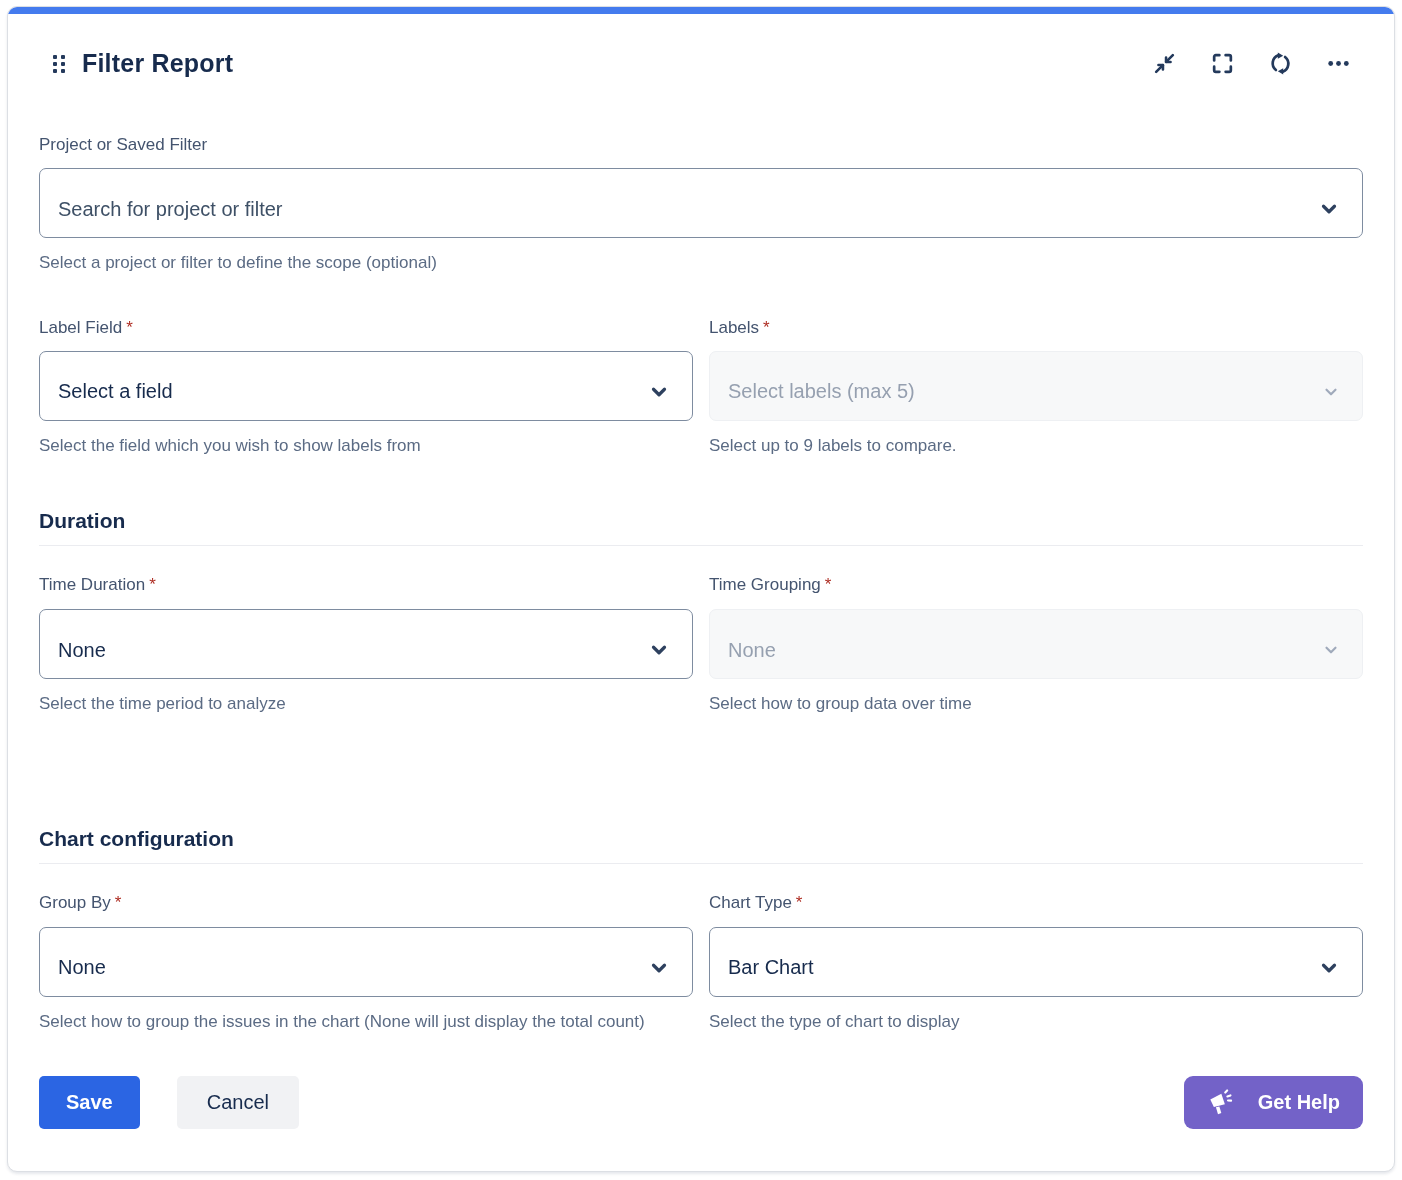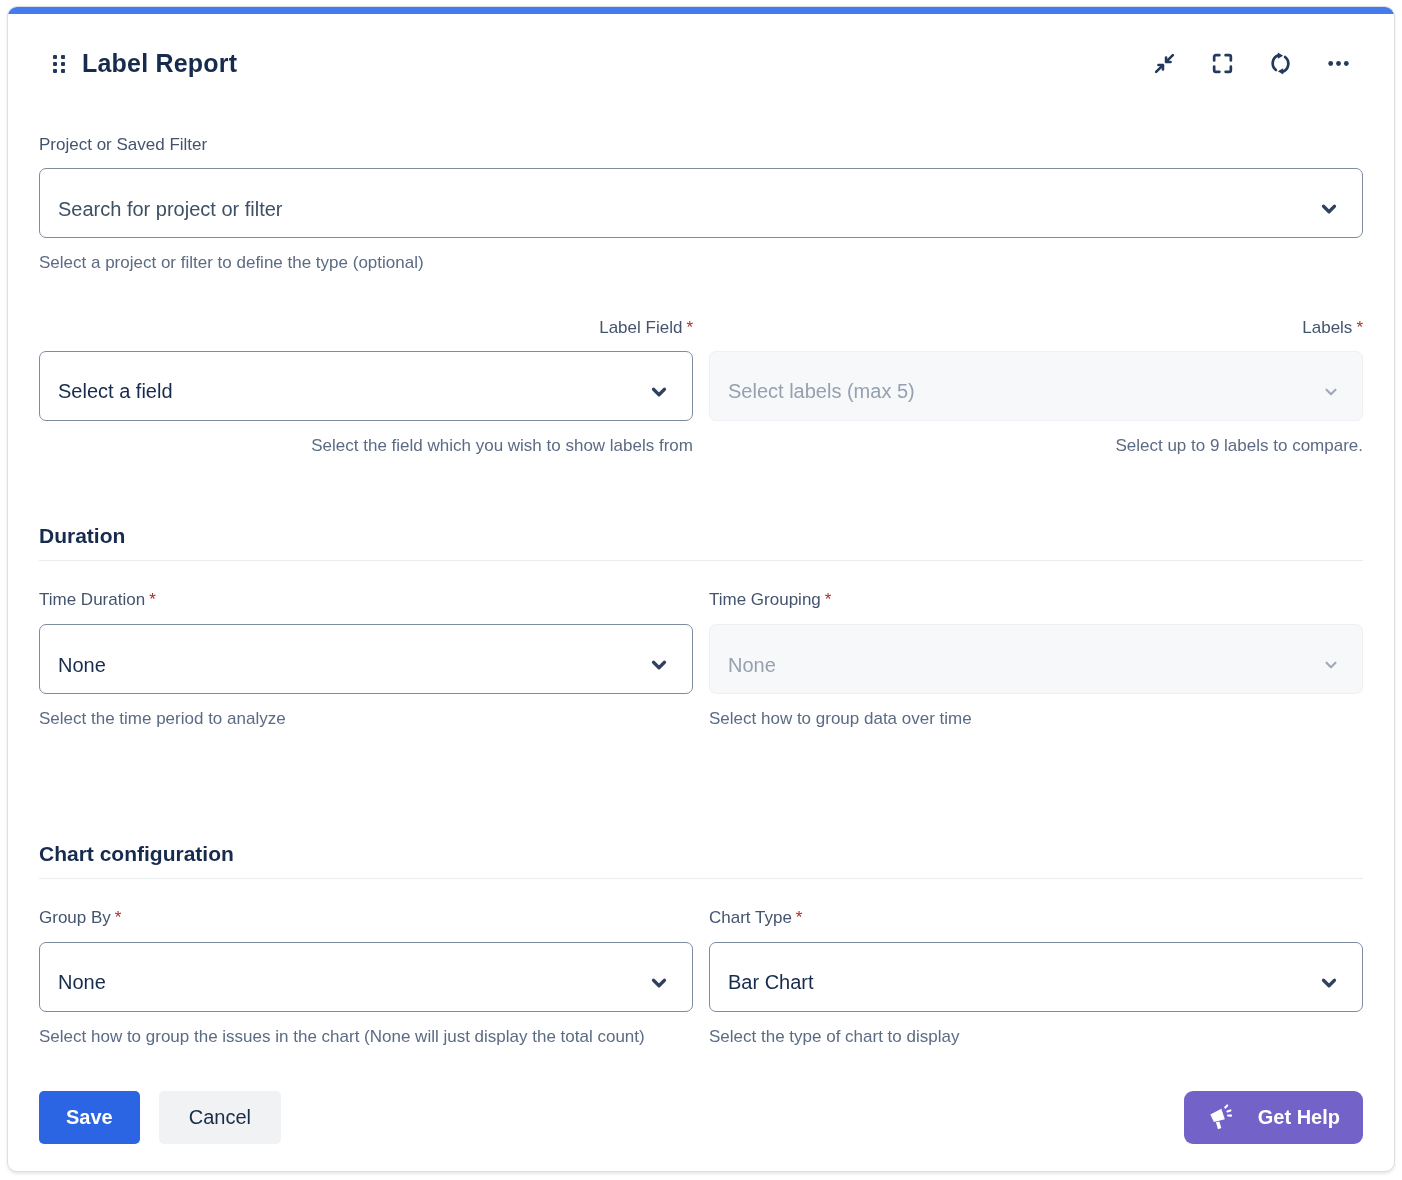--- a/index.html
+++ b/index.html
@@ -29,53 +29,53 @@
     background:#fff;display:flex;align-items:center;padding:12px 22px 0 18px;cursor:pointer;}
   .select .val{font-size:20px;color:var(--navy);}
   .select .chev{margin-left:auto;}
   .select.placeholder .val{color:#3E5066;}
   .select.disabled{background:var(--disabled-bg);border-color:#EEF0F3;cursor:default;}
   .select.disabled .val{color:var(--disabled-text);}
   .helper{margin-top:13px;font-size:17px;line-height:24.5px;color:var(--helper);}
 
   .block-project{margin-top:57px;}
   .row{display:grid;grid-template-columns:1fr 1fr;column-gap:16px;}
-  .row-fields{margin-top:42px;text-align:right;}
+  .row-fields{margin-top:42px;}
   .section-h{font-size:21px;font-weight:700;color:var(--navy);line-height:24px;}
-  .sh-duration{margin-top:66px;}
+  .sh-duration{margin-top:51px;}
   .sh-chart{margin-top:110px;}
   hr{border:none;border-top:1px solid var(--hr);margin-top:12px;}
   .row-after-hr{margin-top:29px;}
   .field-label-gap{margin-bottom:1px;}
   .row-after-hr .select{margin-top:14px;}
 
   .footer{margin-top:42px;display:flex;align-items:flex-end;}
   .btn{height:53px;border:none;border-radius:5px;font-size:20px;font-weight:600;
     font-family:inherit;cursor:pointer;display:inline-flex;align-items:center;}
   .btn-save{background:var(--save);color:#fff;padding:0 27px;}
-  .btn-cancel{background:var(--cancel-bg);color:var(--navy);padding:16px 30px;margin-left:19px;font-weight:500;}
+  .btn-cancel{background:var(--cancel-bg);color:var(--navy);padding:16px 30px;margin-left:37px;font-weight:500;}
   .btn-help{background:var(--help);color:#fff;padding:0 23px;margin-left:auto;border-radius:9px;gap:24px;}
 </style>
 </head>
 <body>
 
 <div class="card">
   <div class="topbar"></div>
   <div class="content">
 
     <div class="header-row">
       <span class="drag">
         <i></i>
           <i></i>
           <i></i>
           <i></i>
           <i></i>
           <i></i>
       </span>
-      <span class="title">Label Report</span>
+      <span class="title">Filter Report</span>
       <span class="hicons">
         <svg width="25" height="25" viewBox="0 0 24 24" fill="none" stroke="var(--icon)" stroke-width="2.5" stroke-linecap="round" stroke-linejoin="round">
           <path d="M20 4 L13.5 10.5"></path>
             <polyline points="13.5 6.2 13.5 10.5 17.8 10.5"></polyline>
           <path d="M4 20 L10.5 13.5"></path>
             <polyline points="10.5 17.8 10.5 13.5 6.2 13.5"></polyline>
         </svg>
         <svg width="25" height="25" viewBox="0 0 24 24" fill="none" stroke="var(--icon)" stroke-width="2.6" stroke-linecap="round" stroke-linejoin="round">
           <path d="M4 9 V5.5 A1.5 1.5 0 0 1 5.5 4 H9"></path>
           <path d="M15 4 H18.5 A1.5 1.5 0 0 1 20 5.5 V9"></path>
@@ -99,21 +99,21 @@
     <div class="block-project">
       <div class="field-label">
         <span>Project or Saved Filter</span>
       </div>
       <div class="select placeholder" role="combobox">
         <span class="val">Search for project or filter</span>
         <svg class="chev" width="22" height="22" viewBox="0 0 20 20" fill="none" stroke="#2E415F" stroke-width="2.9" stroke-linecap="round" stroke-linejoin="round">
             <polyline points="5 7.5 10 12.5 15 7.5"></polyline>
           </svg>
       </div>
-      <div class="helper">Select a project or filter to define the type (optional)</div>
+      <div class="helper">Select a project or filter to define the scope (optional)</div>
     </div>
 
     <div class="row row-fields">
       <div>
         <div class="field-label">
           <span>Label Field</span><span class="req">*</span>
         </div>
         <div class="select" role="combobox">
           <span class="val">Select a field</span>
           <svg class="chev" width="22" height="22" viewBox="0 0 20 20" fill="none" stroke="#2E415F" stroke-width="2.9" stroke-linecap="round" stroke-linejoin="round">

